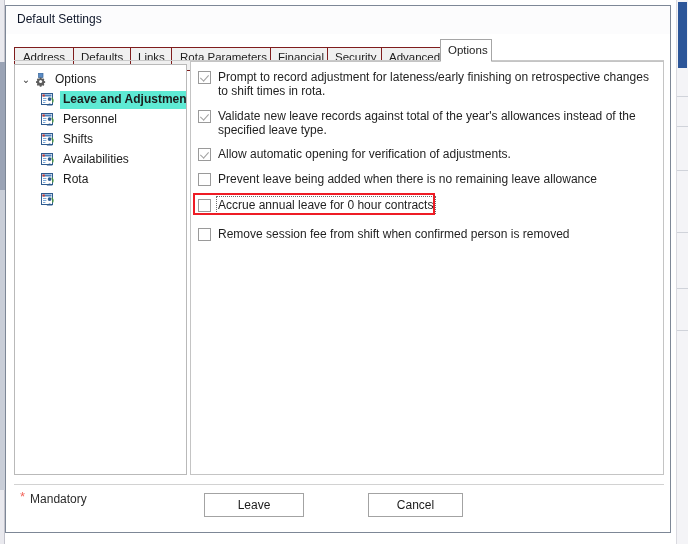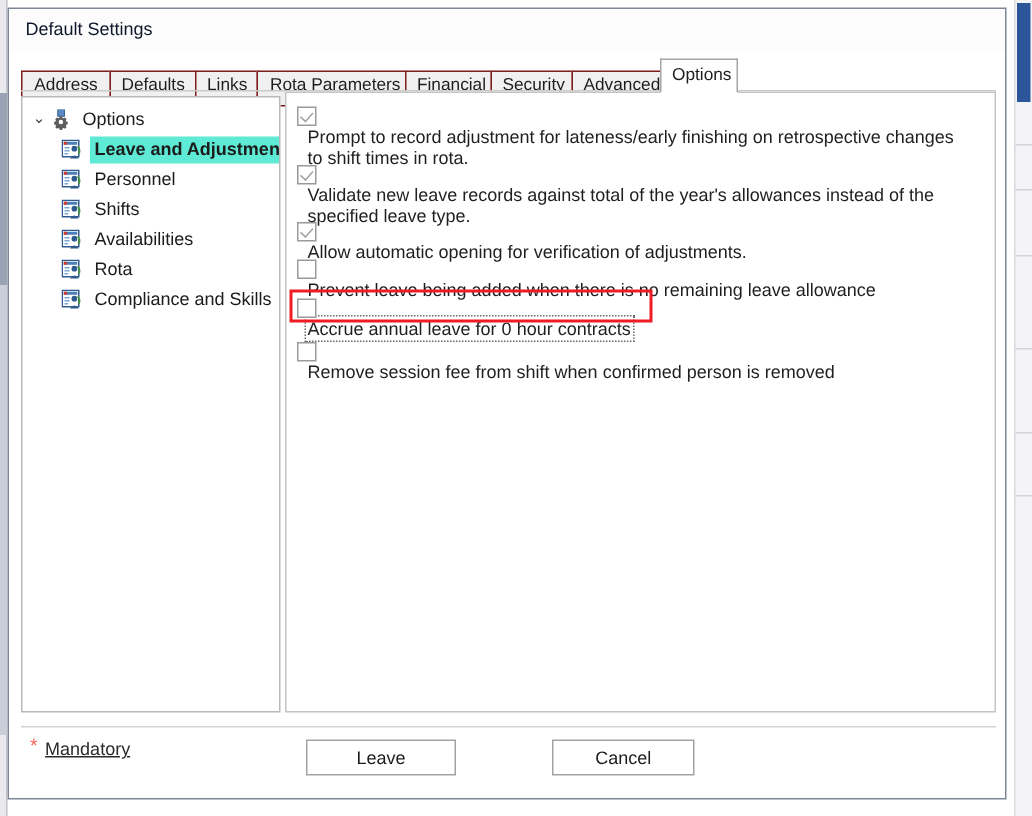--- a/index.html
+++ b/index.html
@@ -216,21 +216,20 @@
     background: #ffffff;
     border: 1px solid #c4c4c4;
     box-sizing: border-box;
   }
   .opt-row {
     position: absolute;
     left: 7px;
     display: flex;
     align-items: flex-start;
     cursor: default;
-    flex-direction: column;
   }
   .cbx {
     width: 13px; height: 13px;
     flex: 0 0 13px;
     border: 1px solid #9a9a9a;
     background: #ffffff;
     box-sizing: border-box;
     position: relative;
     margin-top: 1px;
   }
@@ -282,21 +281,20 @@
   }
   .mandatory-star {
     color: #f2665c;
     font-size: 13px;
     line-height: 10px;
     margin-right: 5px;
   }
   .mandatory-text {
     font-size: 12px;
     color: #2b2b2b;
-    text-decoration: underline;
   }
   .btn {
     position: absolute;
     height: 24px;
     background: #ffffff;
     border: 1px solid #a3a3a3;
     box-sizing: border-box;
     font-size: 12px;
     color: #1c1c1c;
     line-height: 22px;
@@ -432,21 +430,20 @@
               <rect x="0.5" y="0.5" width="11" height="11" fill="#ffffff" stroke="#2f5b8e" stroke-width="1"></rect>
               <rect x="1.5" y="1.5" width="9" height="2" fill="#4a7fba"></rect>
               <rect x="1.5" y="1.5" width="2.2" height="2" fill="#d13b2e"></rect>
               <rect x="2" y="5" width="3.4" height="1" fill="#7aa6d4"></rect>
               <rect x="2" y="7" width="3.4" height="1" fill="#7aa6d4"></rect>
               <rect x="2" y="9" width="2.4" height="1" fill="#7aa6d4"></rect>
               <circle cx="8.6" cy="6.1" r="1.9" fill="#2f5b8e"></circle>
               <path d="M5.6,12.6 q3,-4 6,0 z" fill="#2f5b8e"></path>
               <path d="M11,4.2 q2.6,2.2 1.1,5.6 l-1.1,-0.7 q1.1,-2.3 -0.6,-4.1 z" fill="#4a9a3e"></path>
             </svg></span>
-          <span class="tree-label-box">Compliance and Skills</span>
         </div>
       </div>
 
     <div class="opts-panel" id="opts-panel">
         <div class="opt-row" style="top: 8px;">
           <span class="cbx checked"></span>
           <span class="opt-label">Prompt to record adjustment for lateness/early finishing on retrospective changes to shift times in rota.</span>
         </div>
         <div class="opt-row" style="top: 47px;">
           <span class="cbx checked"></span>

